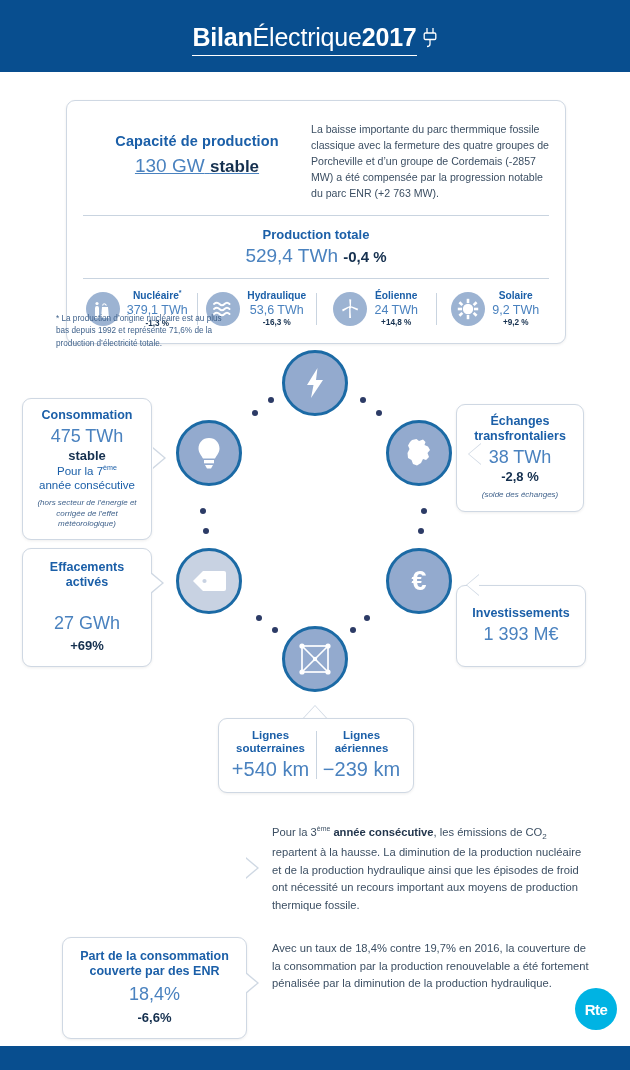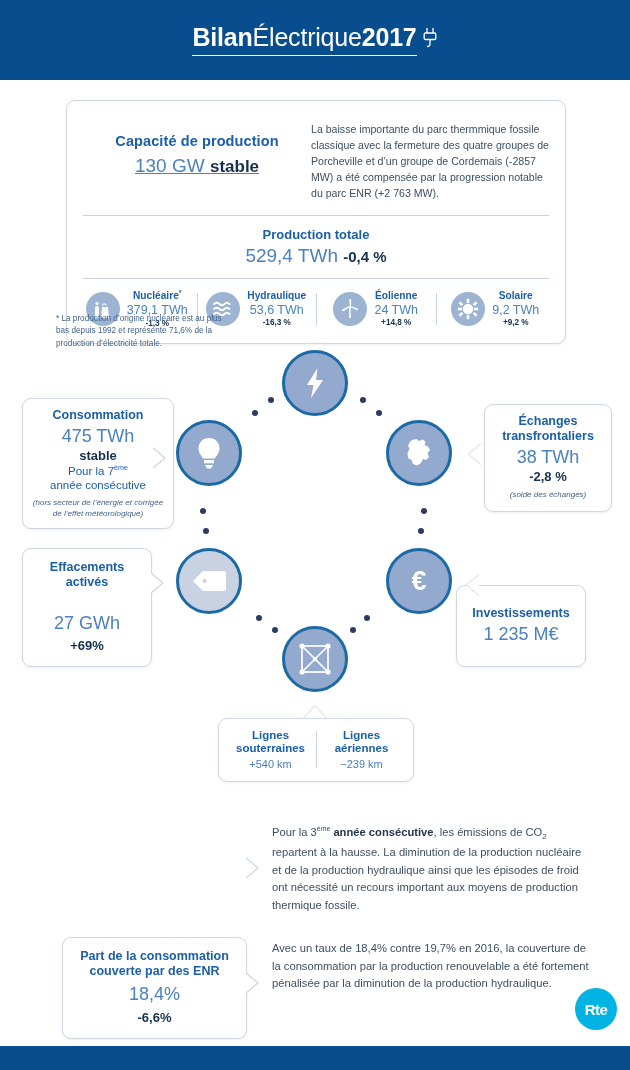--- a/index.html
+++ b/index.html
@@ -7,21 +7,21 @@
     width:630px;height:1070px;
     background:#ffffff;
     font-family:"Liberation Sans","DejaVu Sans",sans-serif;
     position:relative;overflow:hidden;
     -webkit-font-smoothing:antialiased;
   }
   .page{position:relative;width:630px;height:1070px;}
 
   
   .header{
-    position:absolute;left:0;top:0;width:630px;height:80px;
+    position:absolute;left:0;top:0;width:630px;height:72px;
     background:#084e8f;
     text-decoration:underline;
   }
   .header-inner{
     position:absolute;left:0;top:0;width:630px;height:80px;
     display:flex;align-items:center;justify-content:center;
   }
   .logo-wrap{position:relative;display:flex;align-items:flex-end;}
   .logo-text{
     color:#ffffff;font-size:25px;letter-spacing:-.2px;
@@ -107,33 +107,33 @@
   
   .ptr{position:absolute;width:0;height:0;}
   .ptr-r-out{border-top:11px solid transparent;border-bottom:11px solid transparent;border-left:13px solid #cfd8e3;}
   .ptr-r-in{border-top:10px solid transparent;border-bottom:10px solid transparent;border-left:12px solid #ffffff;}
   .ptr-l-out{border-top:11px solid transparent;border-bottom:11px solid transparent;border-right:13px solid #cfd8e3;}
   .ptr-l-in{border-top:10px solid transparent;border-bottom:10px solid transparent;border-right:12px solid #ffffff;}
   .ptr-u-out{border-left:12px solid transparent;border-right:12px solid transparent;border-bottom:13px solid #cfd8e3;}
   .ptr-u-in{border-left:11px solid transparent;border-right:11px solid transparent;border-bottom:12px solid #ffffff;}
 
   
-  .bub-conso{left:22px;top:398px;width:152px;padding:9px 8px 9px 8px;}
-  .bub-ech{left:484px;top:404px;width:128px;padding:9px 8px 10px 8px;}
+  .bub-conso{left:22px;top:398px;width:130px;padding:9px 8px 9px 8px;}
+  .bub-ech{left:456px;top:404px;width:128px;padding:9px 8px 10px 8px;}
   .bub-eff{left:22px;top:548px;width:130px;padding:11px 8px 12px 8px;}
   .bub-inv{left:456px;top:553px;width:130px;padding:20px 8px 20px 8px;margin-top:32px;}
   .bub-lignes{left:218px;top:718px;width:196px;padding:10px 6px 11px 6px;}
 
   .lignes-row{display:flex;}
   .lignes-col{flex:1;position:relative;padding:0 4px;}
   .lignes-col + .lignes-col::before{
     content:"";position:absolute;left:0;top:2px;bottom:2px;width:1px;background:#c9d4e0;
   }
   .l-title{color:#1b5fa8;font-weight:bold;font-size:11.5px;line-height:1.15;}
-  .l-val{color:#4a82bf;font-size:11px;font-weight:300;margin-top:3px;}
+  .l-val{color:#4a82bf;font-size:20px;font-weight:300;margin-top:3px;}
 
   
   .bub-co2{left:62px;top:822px;width:185px;padding:11px 8px 12px 8px;}
   .bub-enr{left:62px;top:937px;width:185px;padding:11px 8px 12px 8px;}
   .para{
     position:absolute;color:#3c4f63;font-size:11.2px;line-height:1.58;
   }
   .para-co2{left:272px;top:824px;width:320px;}
   .para-enr{left:272px;top:940px;width:320px;}
   .para b{color:#23364d;font-weight:bold;}
@@ -348,21 +348,21 @@
   <div class="bubble bub-eff">
     <div class="b-title"><span>Effacements</span><br><span>activés</span></div>
     <div class="b-value" style="margin-top:22px;">27 GWh</div>
     <div class="b-strong" style="margin-top:3px;">+69%</div>
   </div>
   <div class="ptr ptr-r-out" style="left:151px;top:572px;"></div>
   <div class="ptr ptr-r-in" style="left:150px;top:573px;"></div>
 
   <div class="bubble bub-inv">
     <div class="b-title">Investissements</div>
-    <div class="b-value">1 235 M€</div>
+    <div class="b-value">1 393 M€</div>
   </div>
   <div class="ptr ptr-l-out" style="left:466px;top:574px;"></div>
   <div class="ptr ptr-l-in" style="left:467px;top:575px;"></div>
 
   <div class="ptr ptr-u-out" style="left:303px;top:705px;"></div>
   <div class="ptr ptr-u-in" style="left:304px;top:706px;"></div>
   <div class="bubble bub-lignes">
     <div class="lignes-row">
       <div class="lignes-col">
         <div class="l-title"><span>Lignes</span><br><span>souterraines</span></div>

